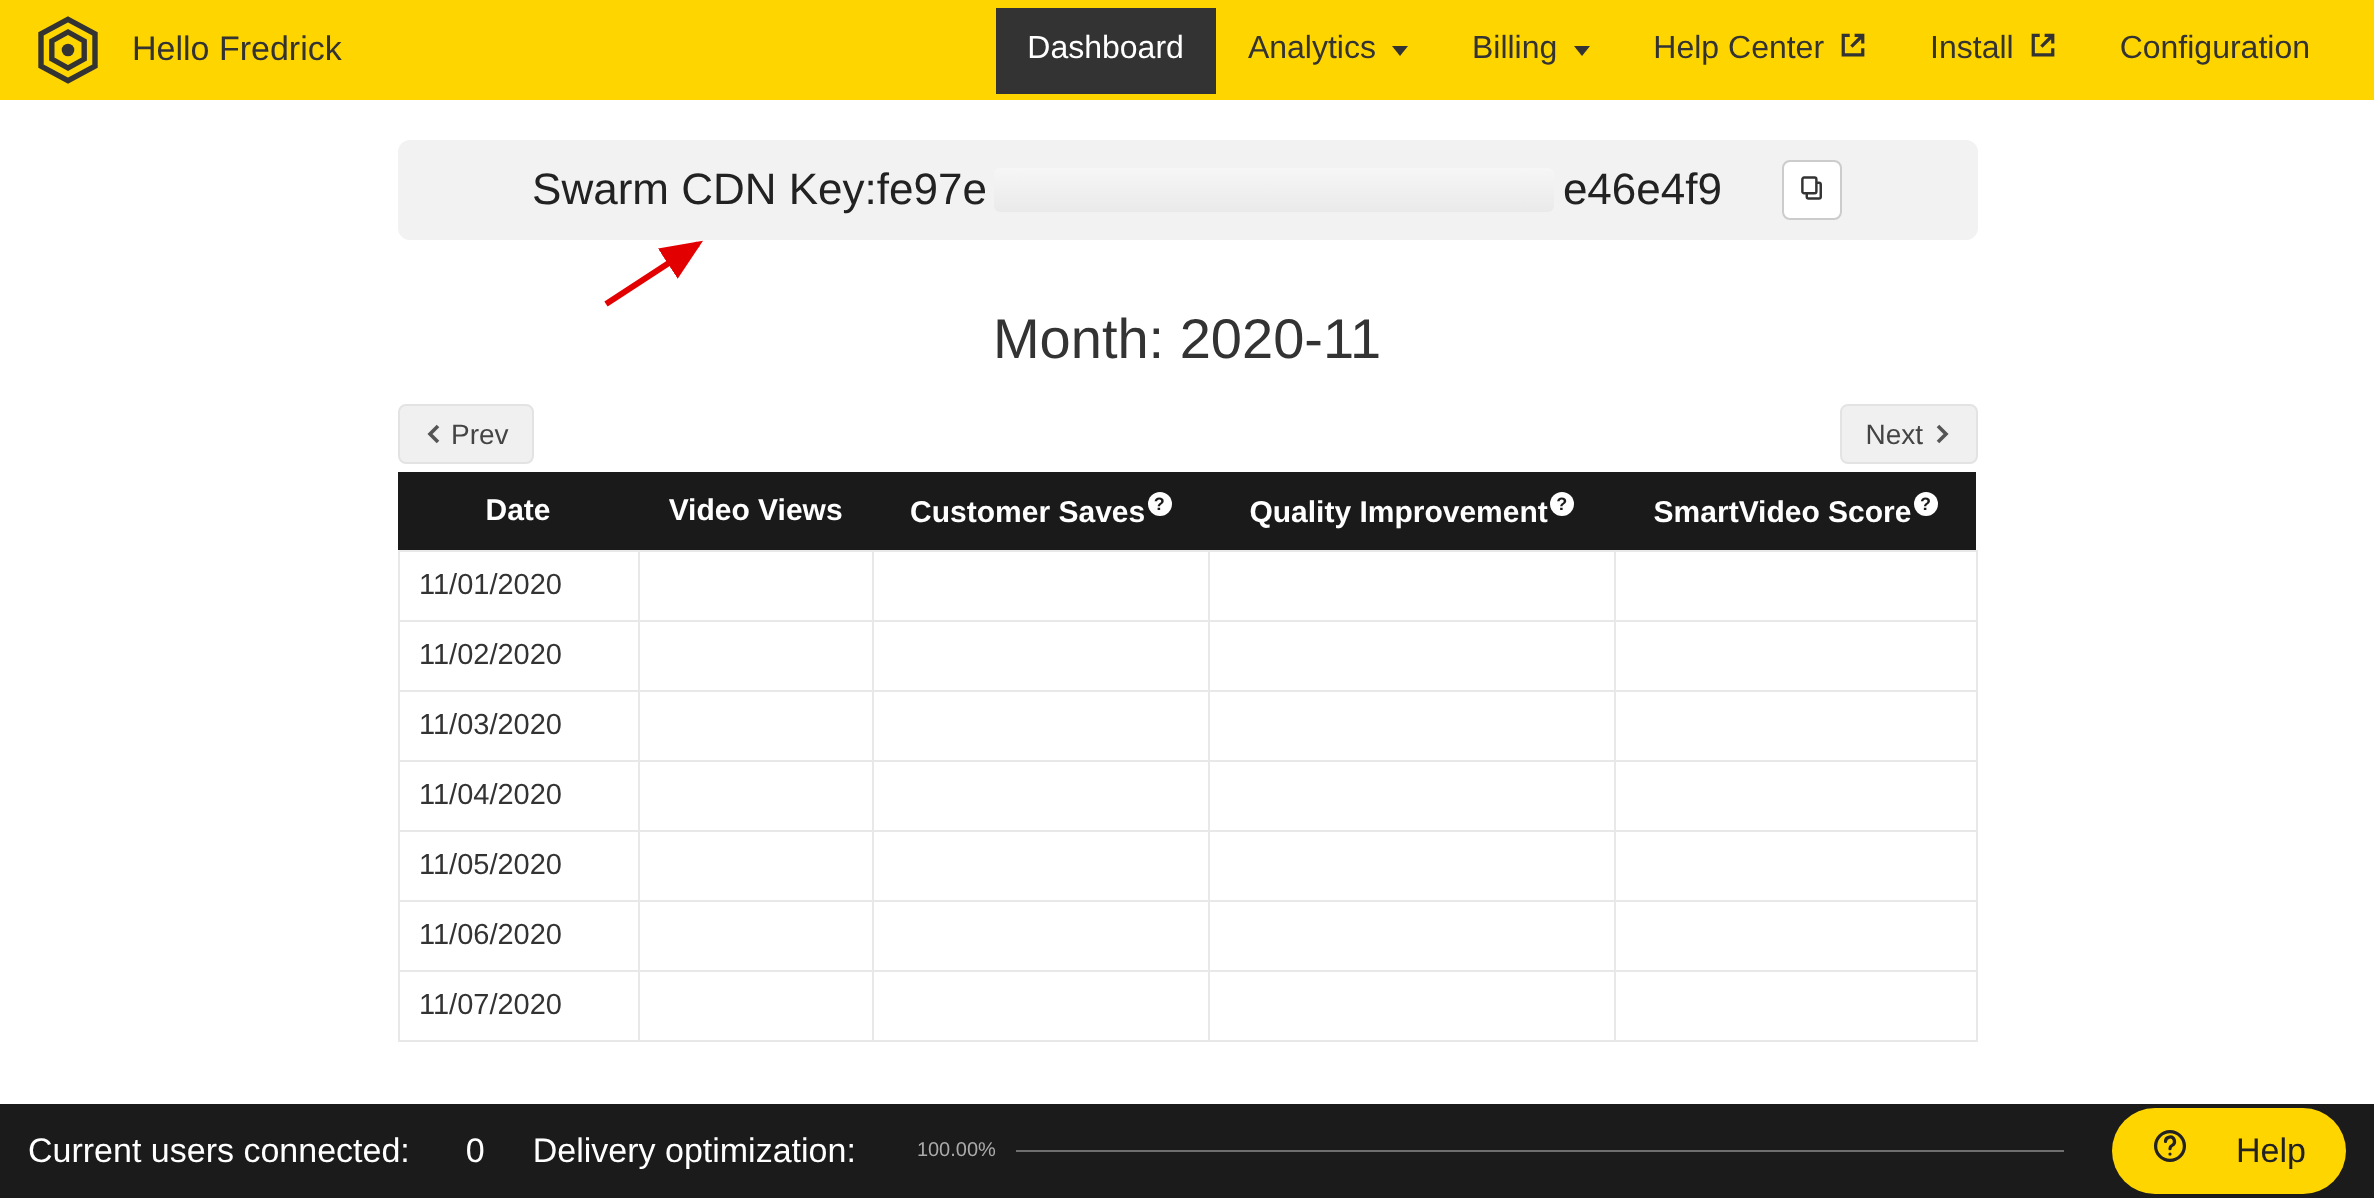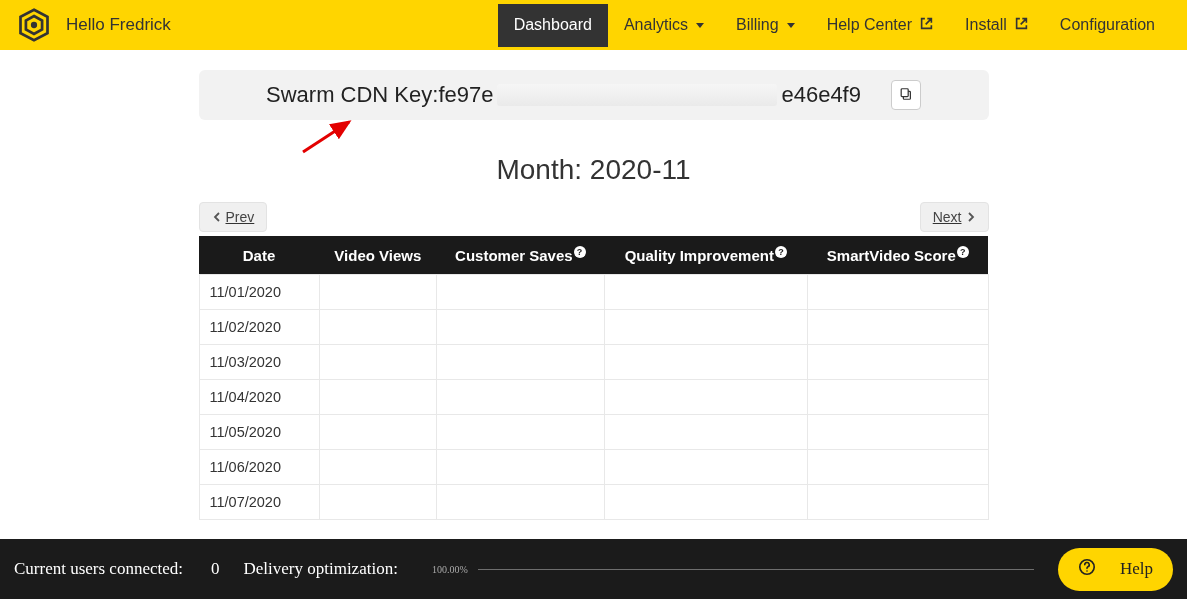--- a/index.html
+++ b/index.html
@@ -93,21 +93,21 @@
   .month-title {
     text-align:center;
     font-size:28px;
     font-weight:500;
     color:#333;
     margin-top:34px;
     margin-bottom:16px;
   }
 
   
-  .pager { display:flex; justify-content:space-between; margin-bottom:4px;text-decoration:underline;}
+  .pager { display:flex; justify-content:space-between; margin-bottom:4px;}
   .pager-btn {
     background:#f0f0f0;
     border:1px solid #e3e3e3;
     border-radius:4px;
     padding:6px 12px;
     font-size:14px;
     cursor:pointer;
     display:flex;align-items:center;gap:4px;
     color:#444;
   }
@@ -143,28 +143,27 @@
     font-size:14.5px;
     color:#333;
   }
   tbody td:first-child{ color:#333; }
   tbody tr td:not(:first-child){ }
 
   
   .footer-bar {
     position:absolute;
     left:0; right:0; bottom:0;
-    height:60px;
+    height:47px;
     background:#1b1b1b;
     color:#fff;
     display:flex;
     align-items:center;
     padding:0 14px;
     gap:24px;
-    font-family:Liberation Serif, serif;
   }
   .footer-label{font-size:17px;}
   .footer-count{font-size:17px; margin-left:4px;}
   .opt-meter{
     flex:1;
     display:flex;
     flex-direction:column;
     gap:0;
     padding:6px 0;
     font-size:10px;

